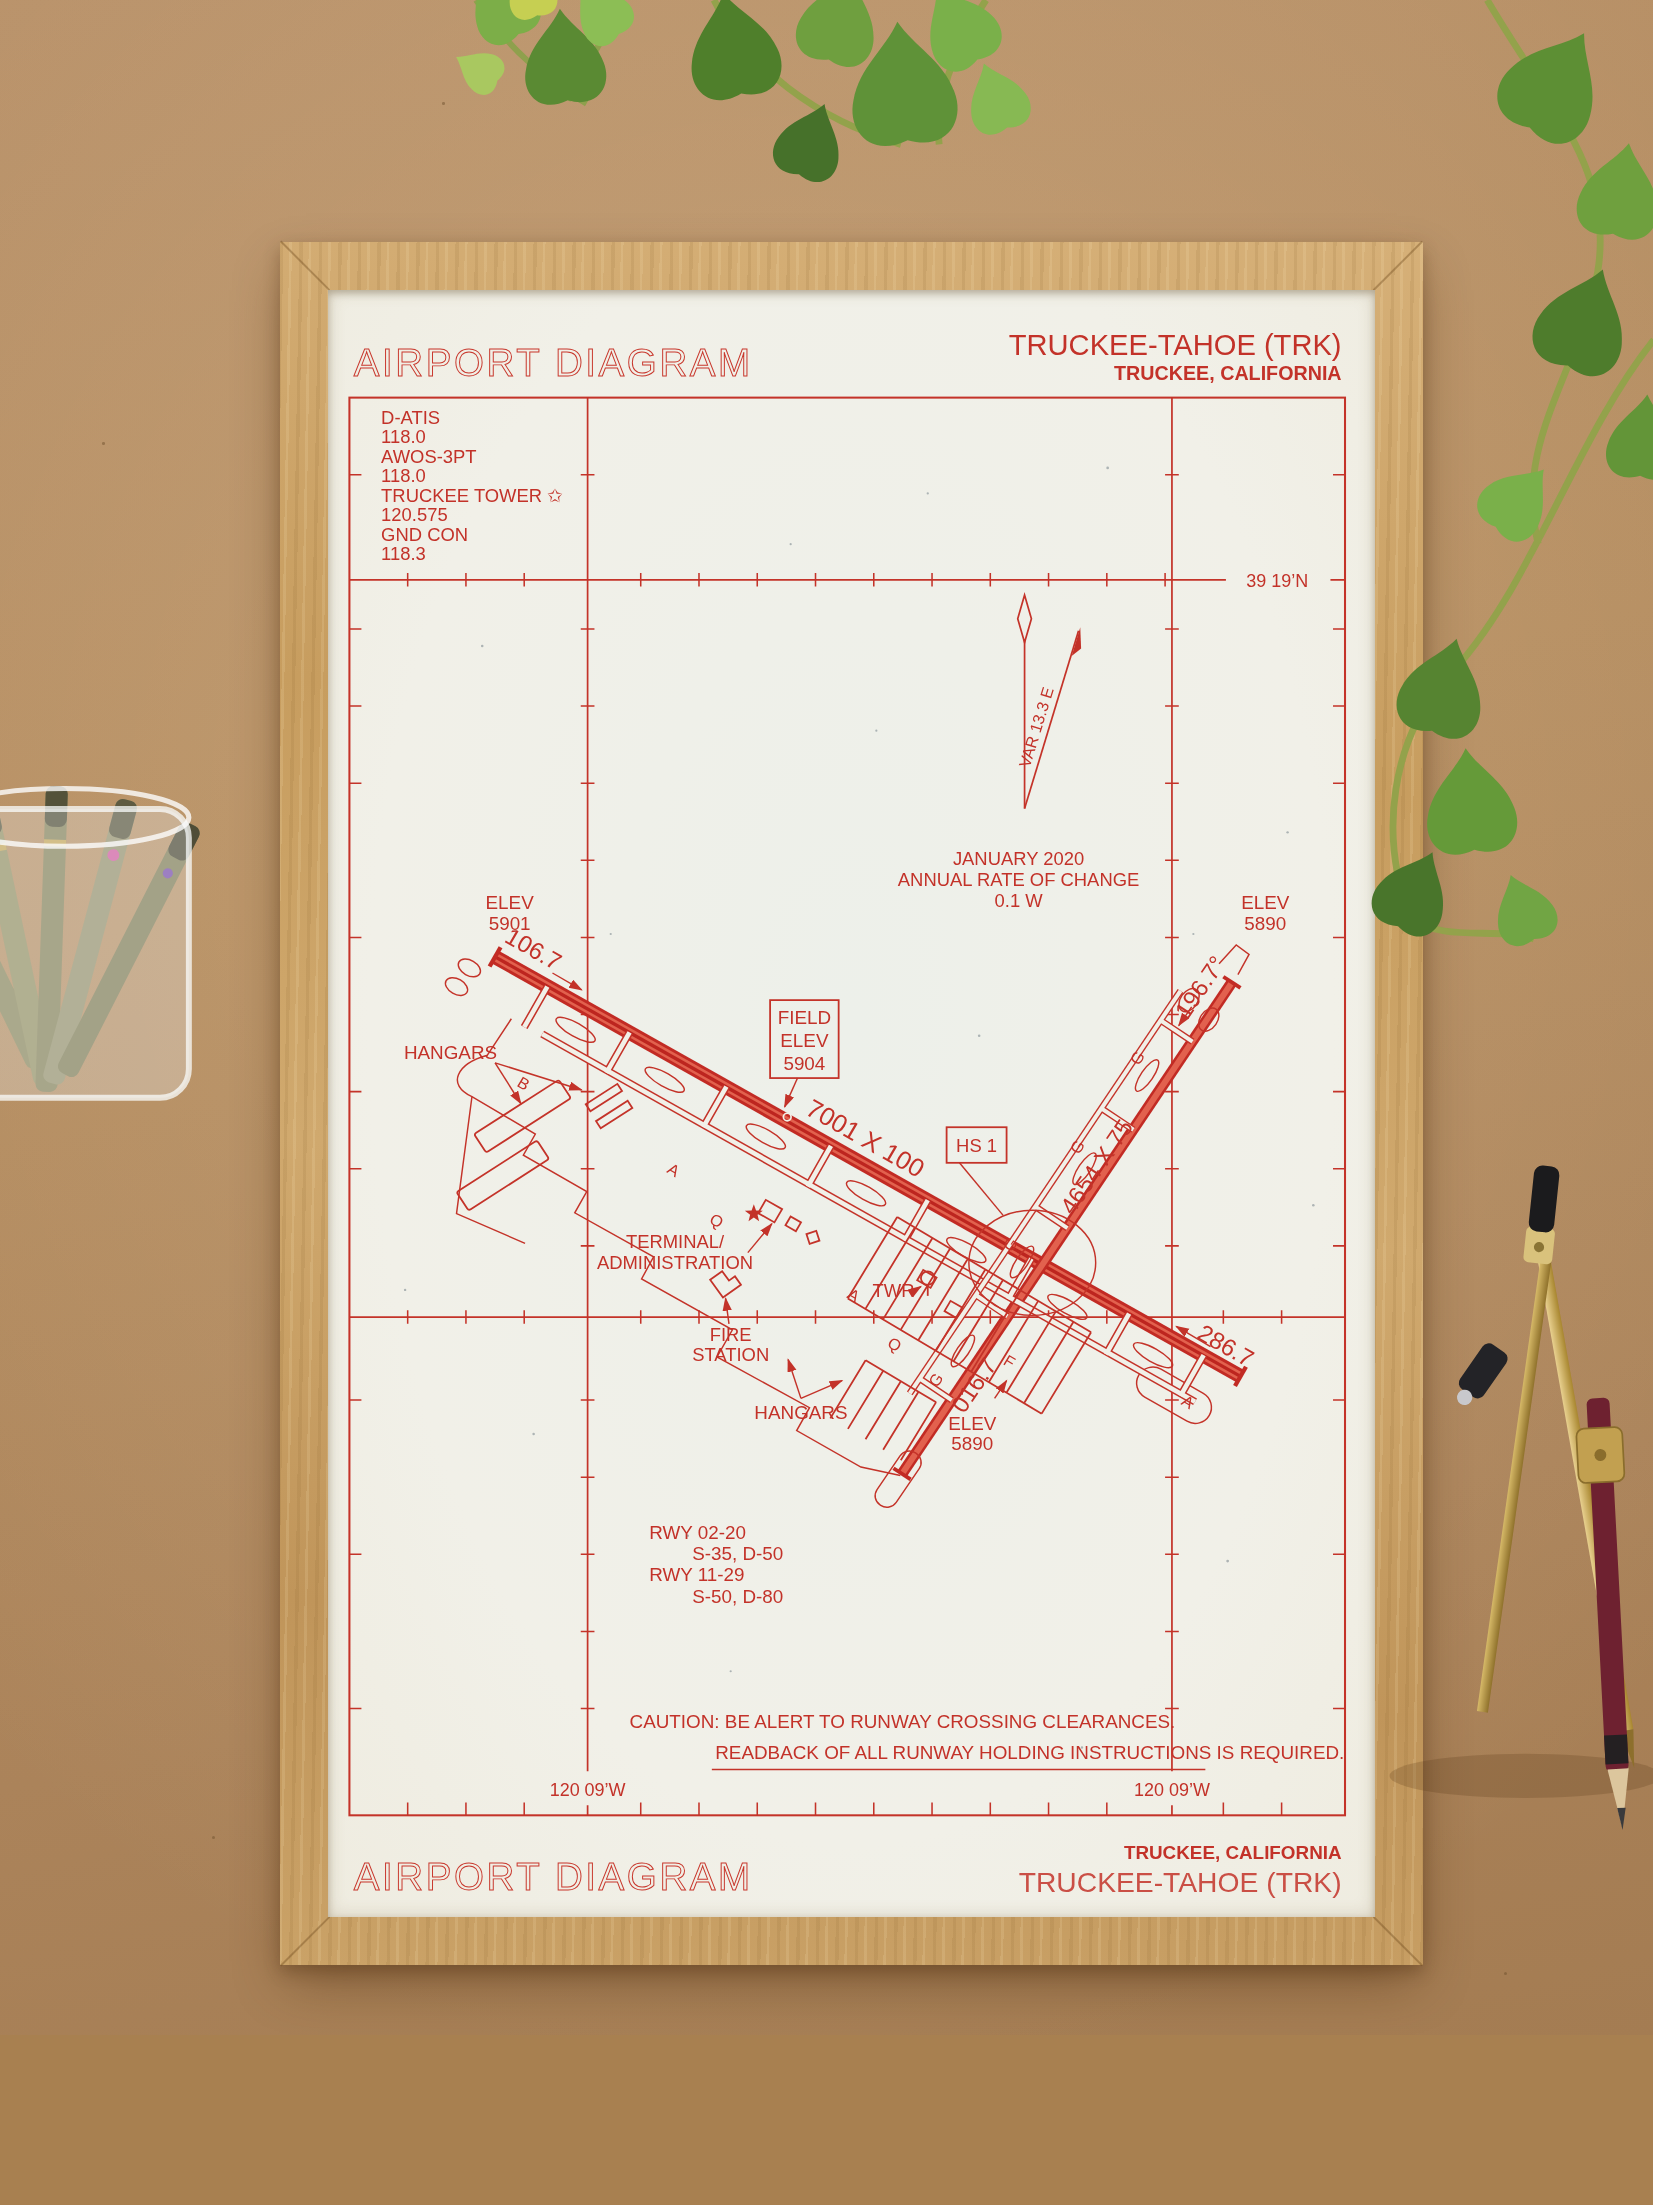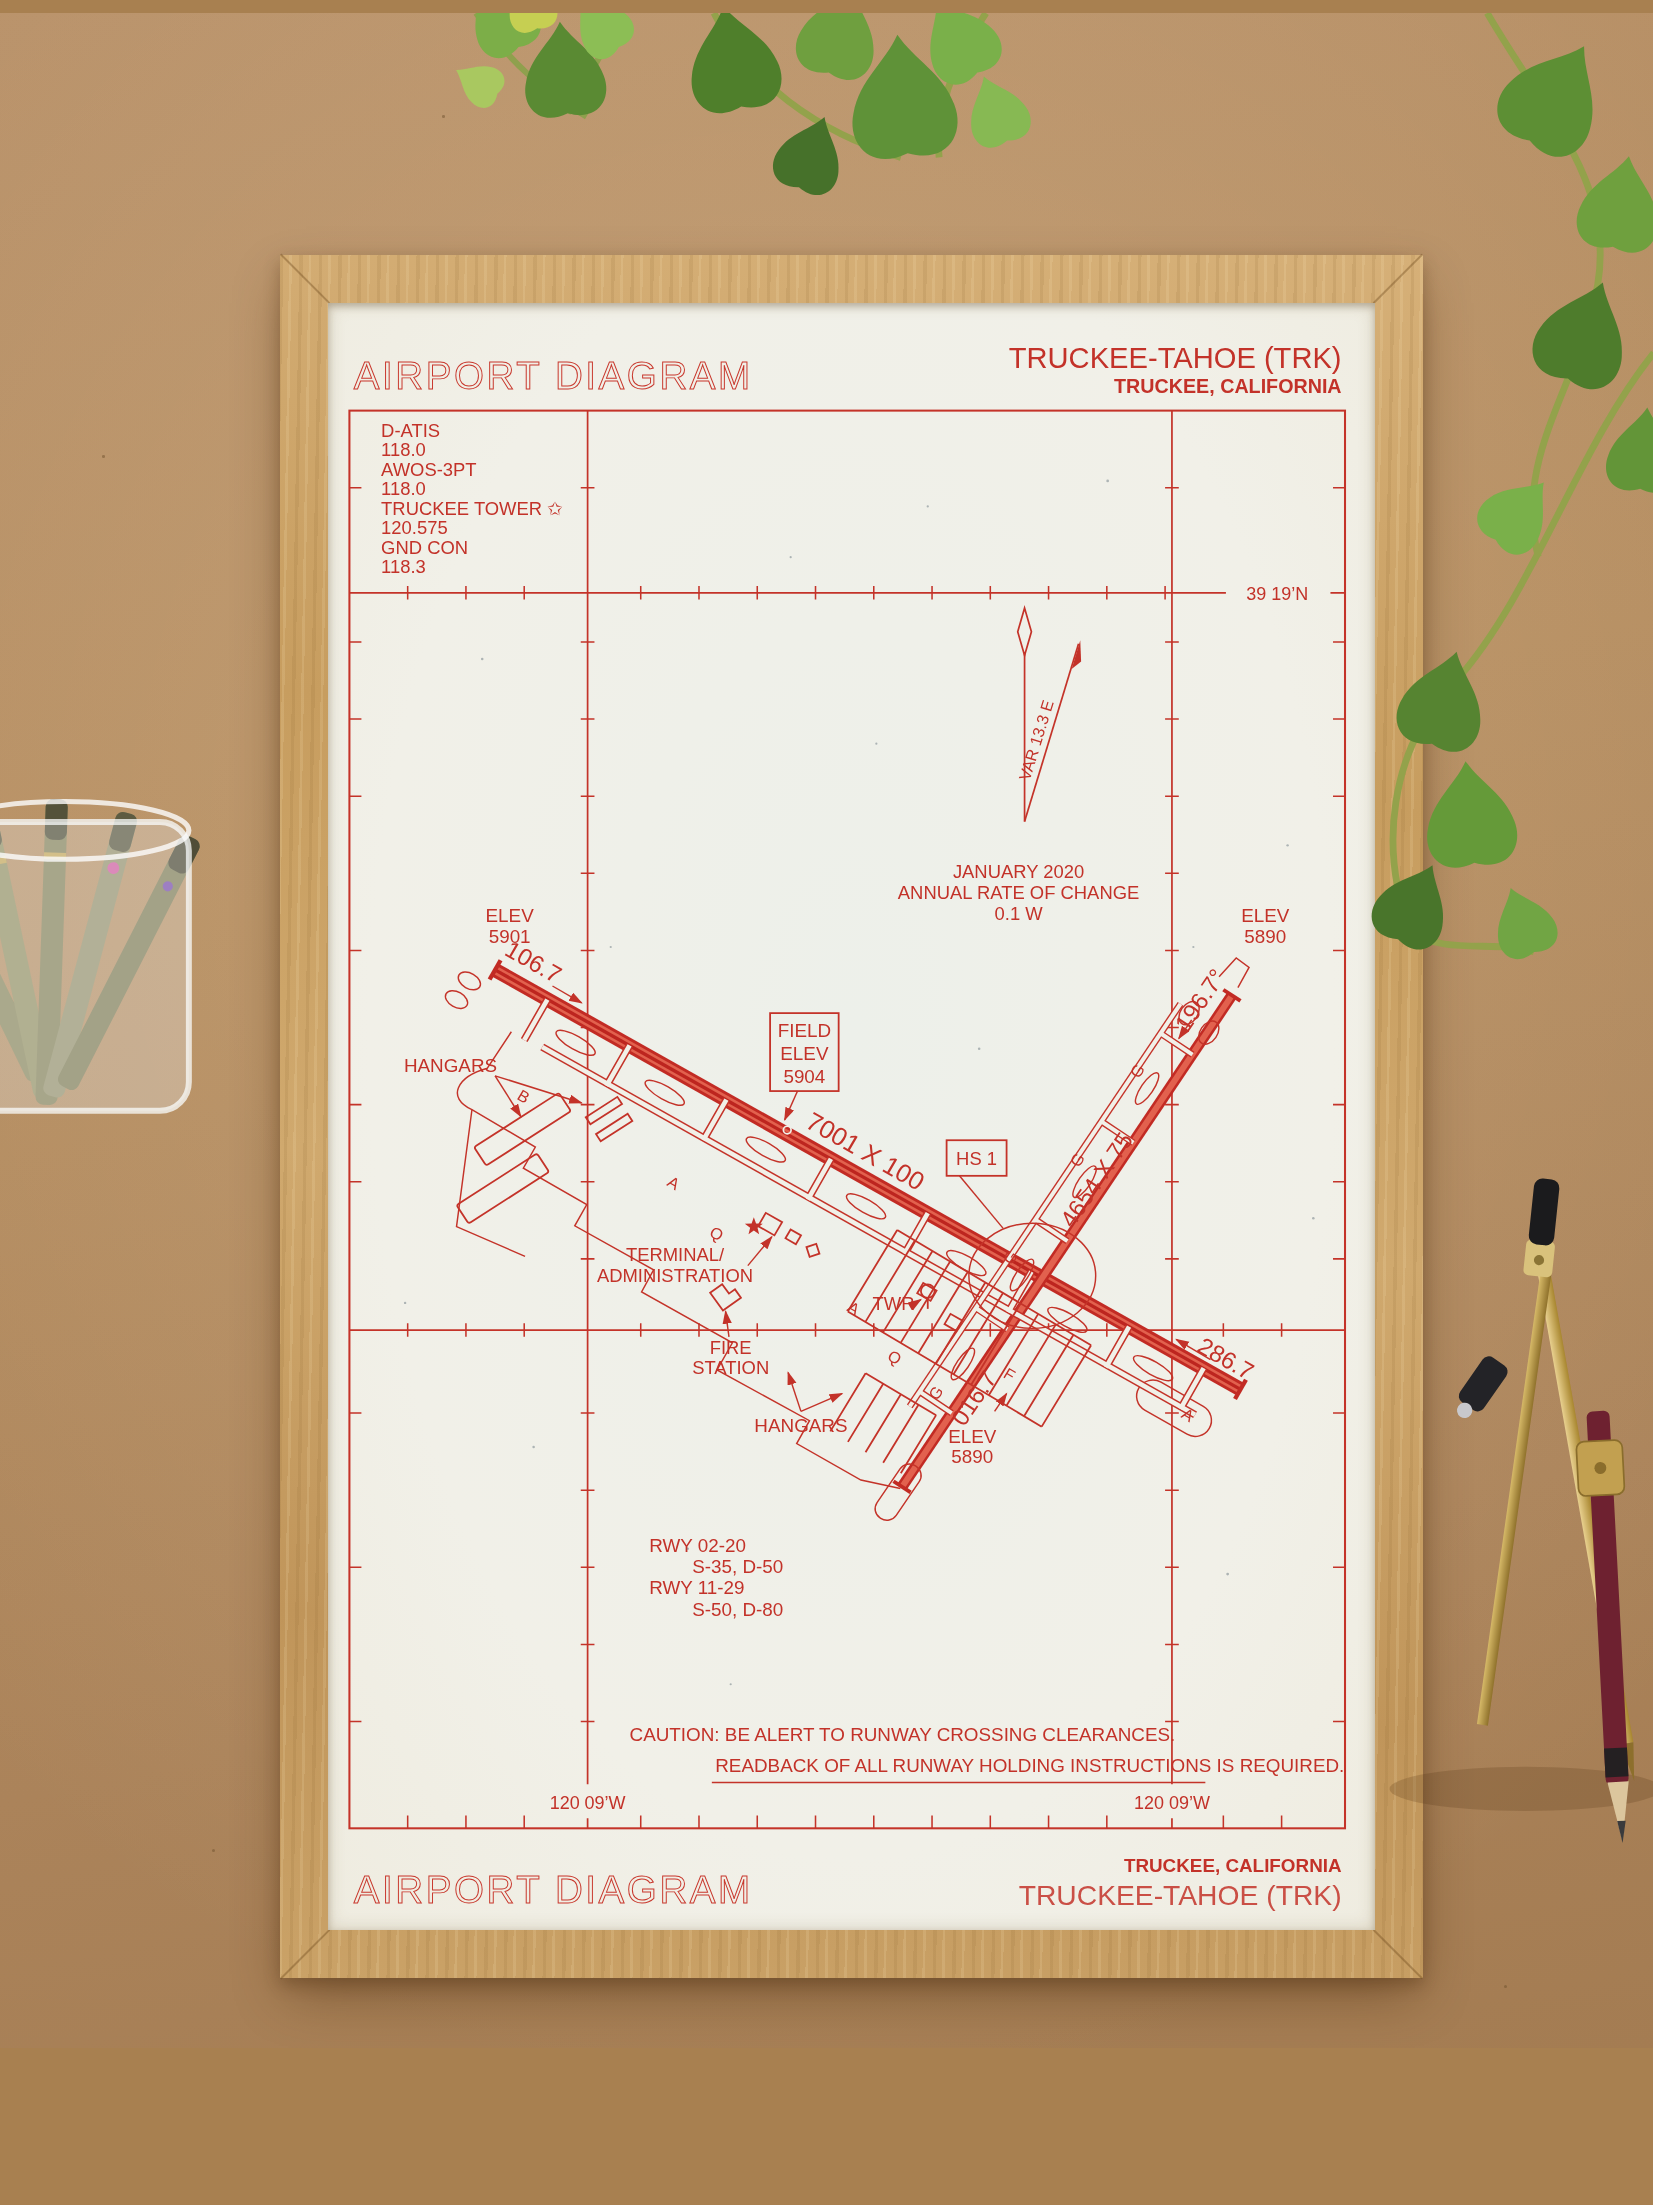--- a/index.html
+++ b/index.html
@@ -1,21 +1,21 @@
 <!DOCTYPE html>
 <html style="font-size:13.6px"><head>
 <meta charset="utf-8">
 <style>
   html,body{margin:0;padding:0;background:#a88050;}
   .scene{position:relative;width:1654px;height:2035px;overflow:hidden;
     background:
       radial-gradient(130% 115% at 48% 40%, rgba(255,235,200,.20) 0%, rgba(0,0,0,0) 55%),
       radial-gradient(140% 120% at 50% 50%, rgba(0,0,0,0) 60%, rgba(70,42,14,.22) 100%),
       linear-gradient(168deg,#b9926a 0%,#b48c5f 40%,#ab835a 75%,#a47c52 100%);
-    font-family:"Liberation Sans", sans-serif;margin-top:13px;}
+    font-family:"Liberation Sans", sans-serif;}
   .speck{position:absolute;border-radius:50%;background:rgba(105,75,40,.45);}
   .frame{position:absolute;left:280px;top:242px;width:1143px;height:1723px;
     background:
       repeating-linear-gradient(91deg, rgba(130,92,38,.12) 0 3.4px, rgba(0,0,0,0) 3.4px 9.3px, rgba(255,238,196,.14) 9.3px 12px, rgba(0,0,0,0) 12px 19.5px),
       linear-gradient(186deg,#d6b078 0%,#c79d5f 30%,#d0a96e 55%,#c0955a 80%,#caa267 100%);
     box-shadow:0 22px 51px -6.8px rgba(70,40,10,.45), 0 6.8px 15.3px rgba(70,40,10,.30);}
   .miter{position:absolute;width:1.7px;height:69px;background:rgba(108,72,26,.38);}
   .miter.tl{left:0;top:0;transform-origin:0 0;transform:rotate(-45deg);}
   .miter.tr{right:0;top:0;transform-origin:100% 0;transform:rotate(45deg);}
   .miter.bl{left:0;bottom:0;transform-origin:0 100%;transform:rotate(45deg);}

